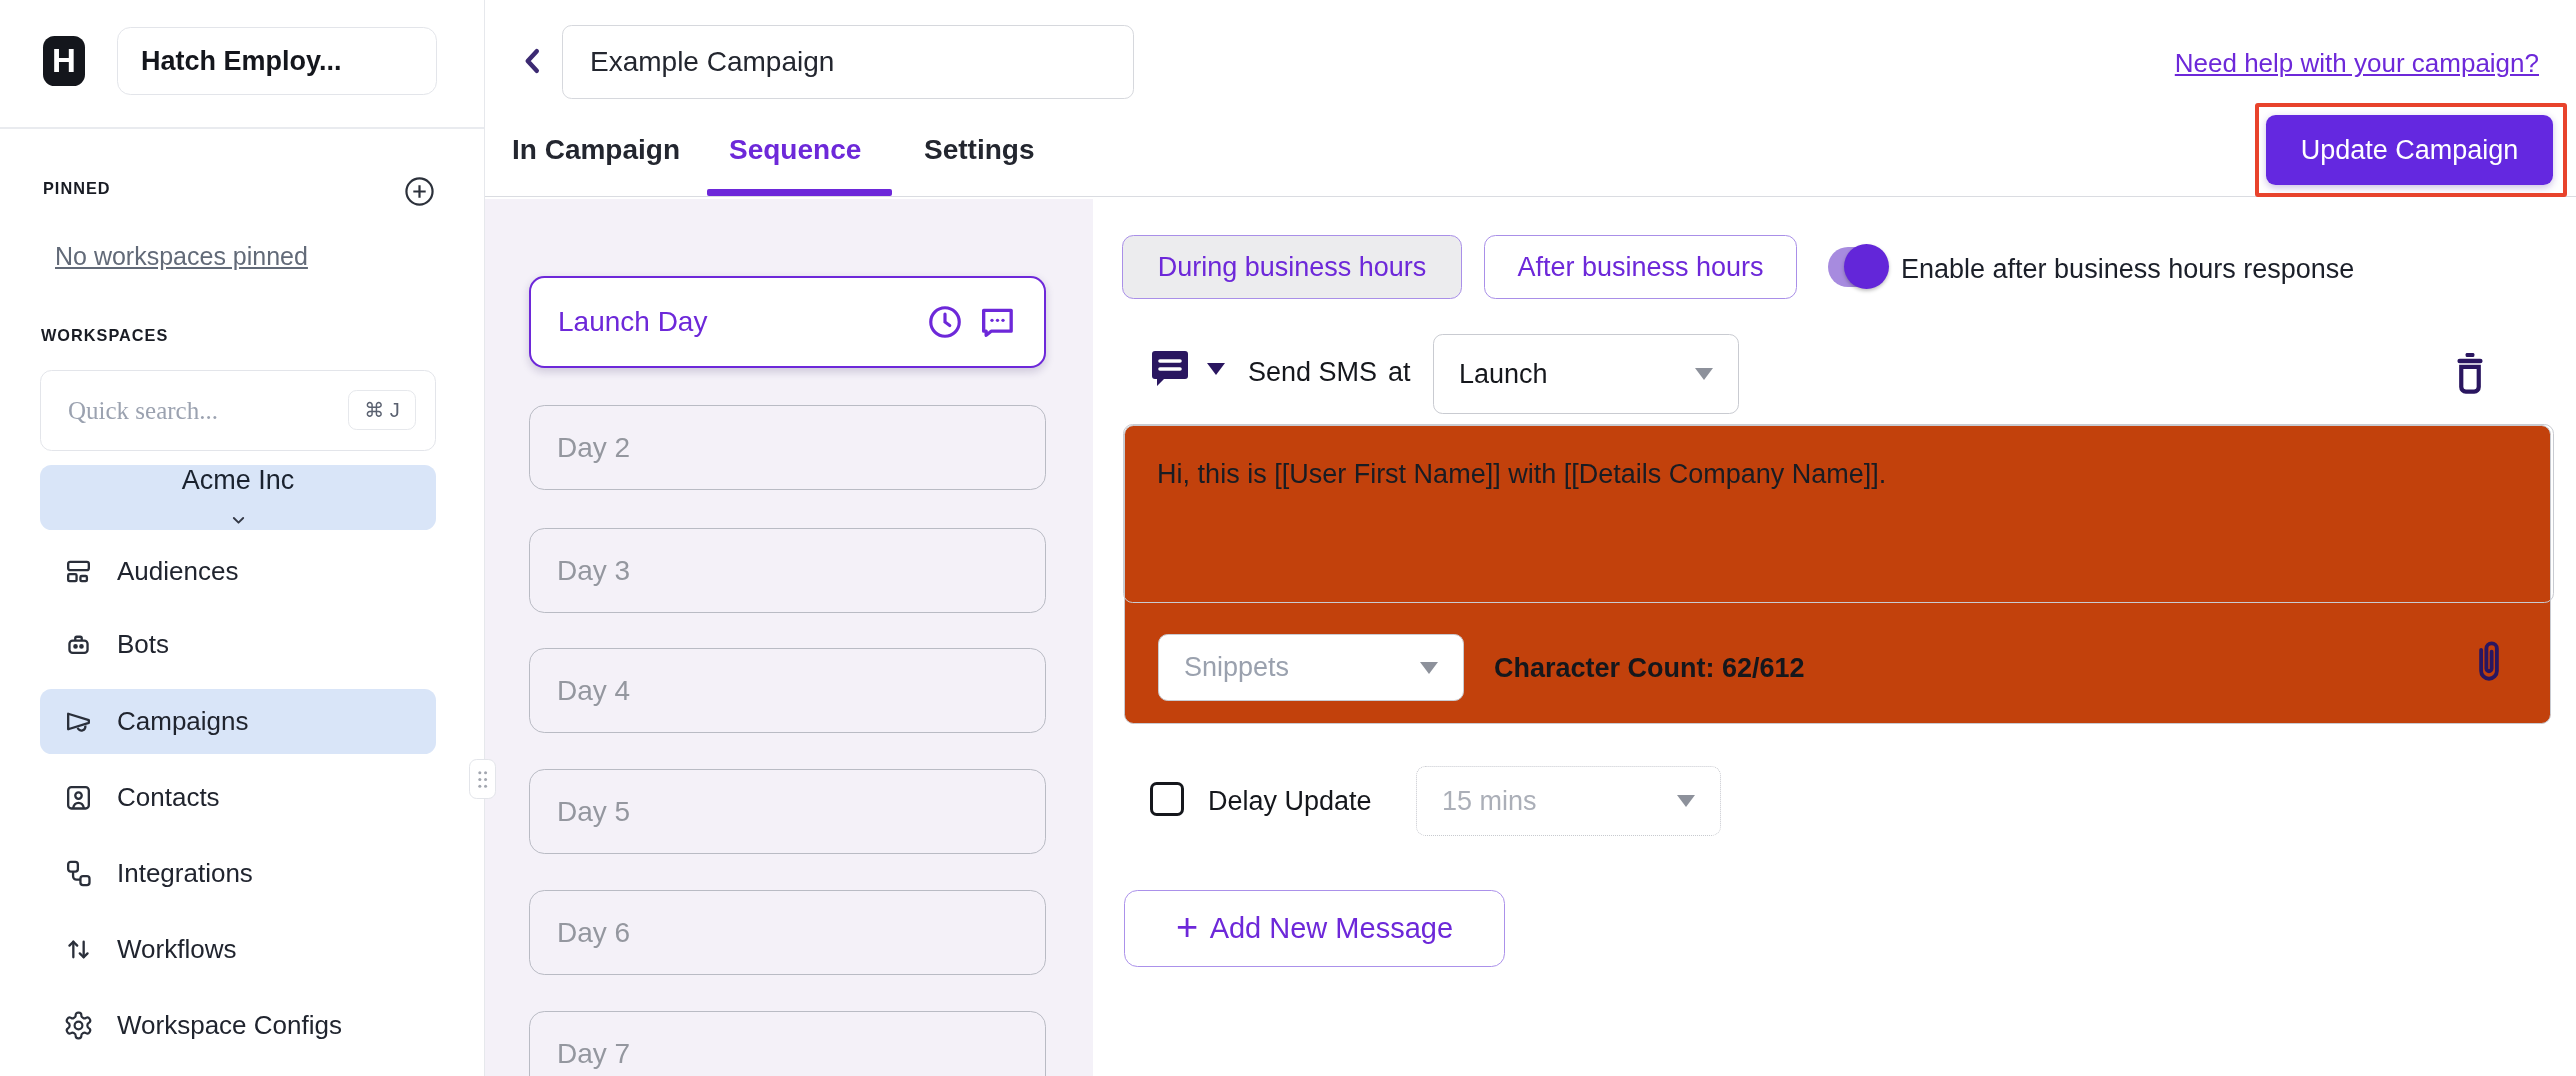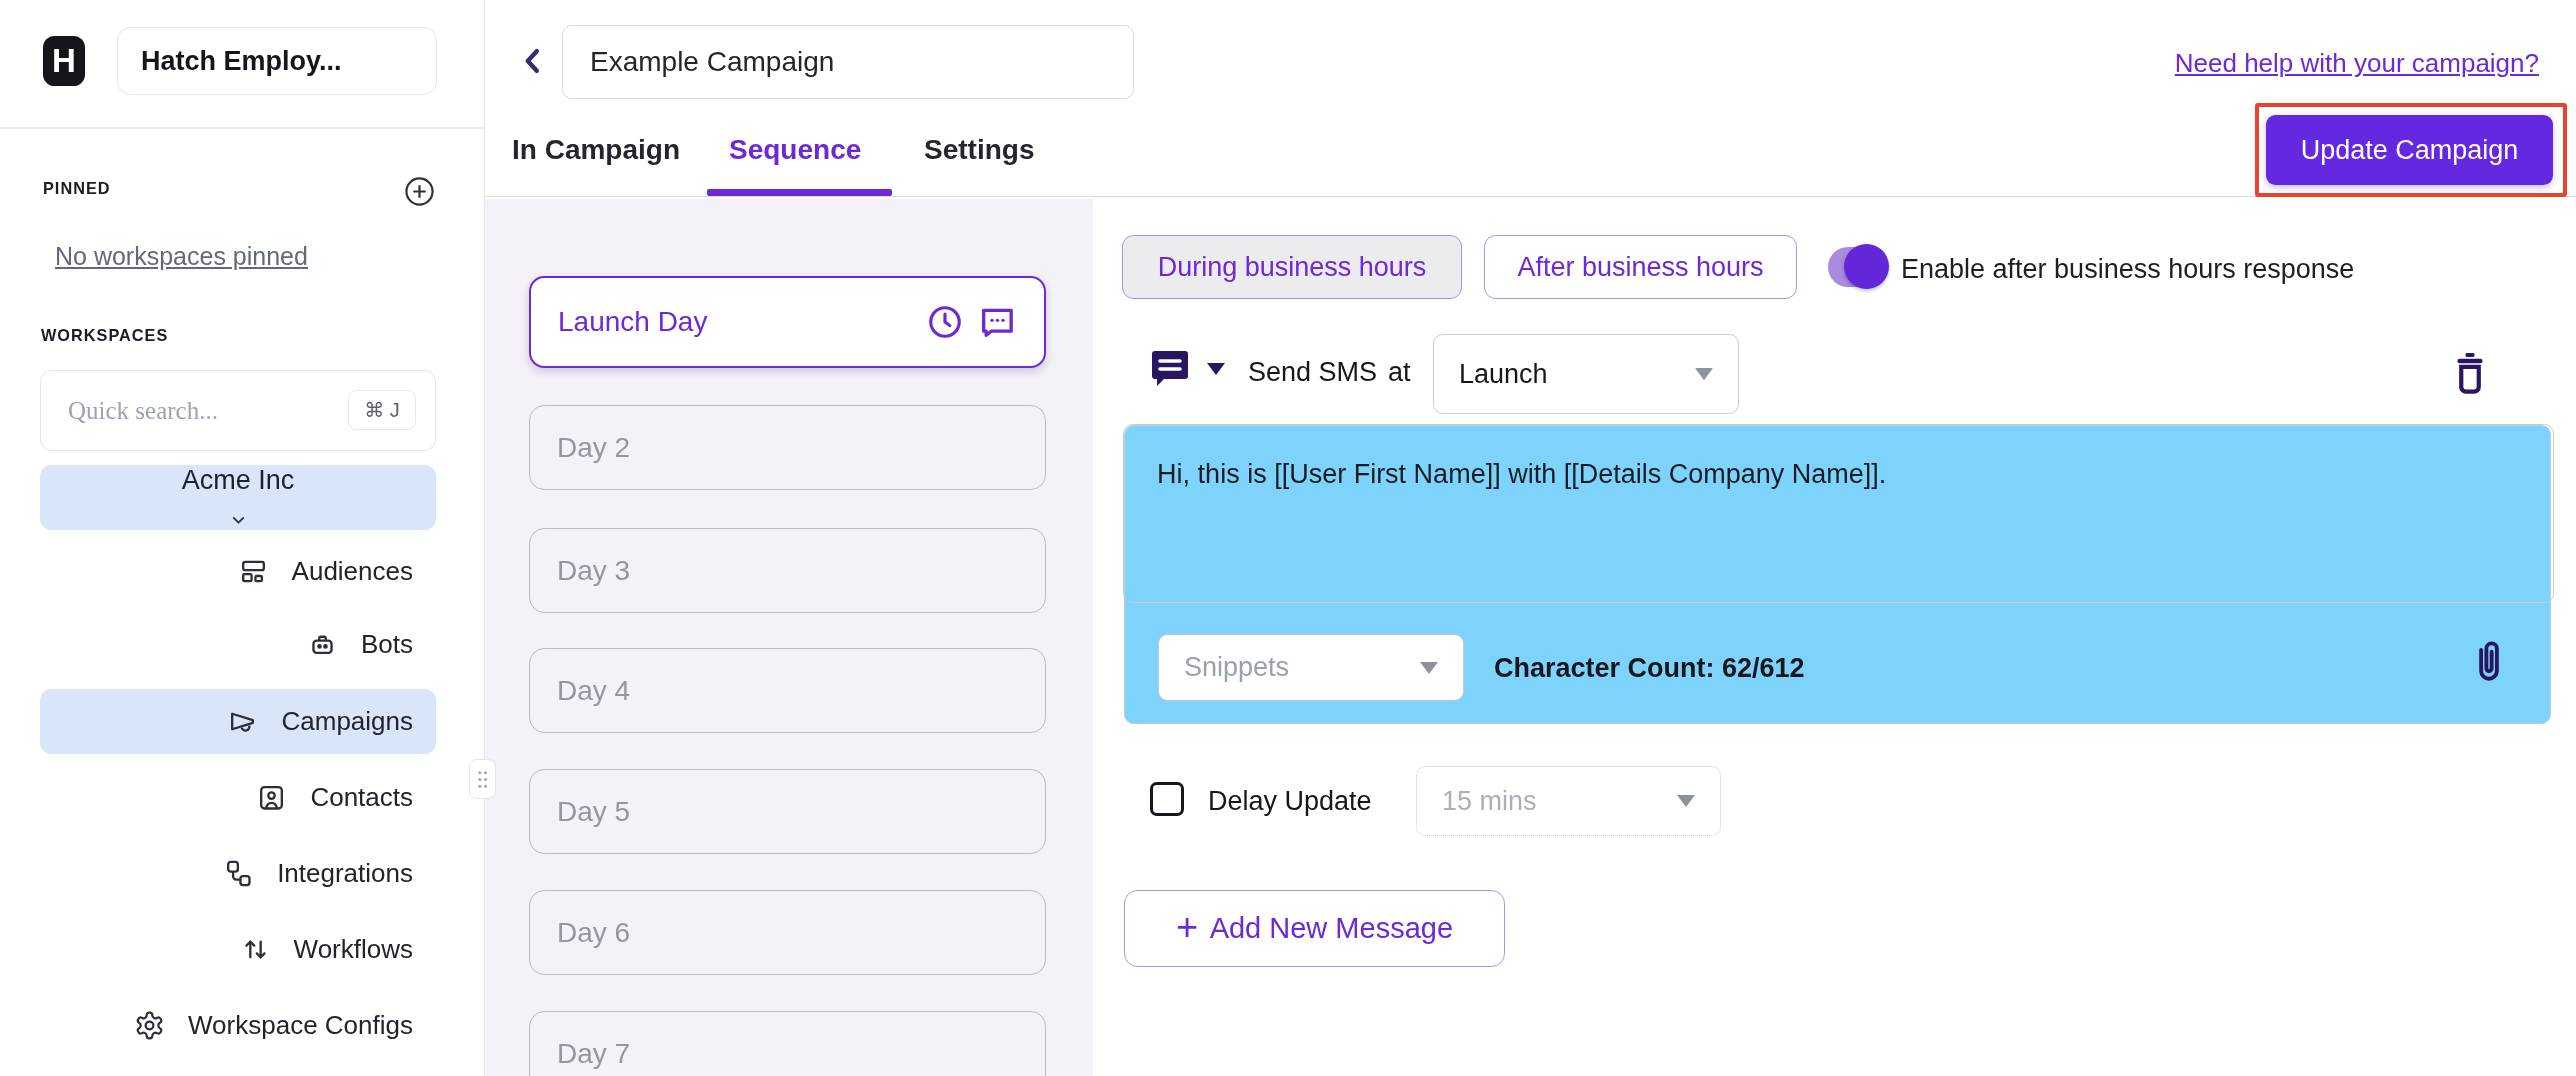--- a/index.html
+++ b/index.html
@@ -16,21 +16,21 @@
   .pinned-label { left:43px; top:179px; }
   .pin-add { left:403px; top:175px; width:33px; height:33px; }
   .pinned-empty { left:55px; top:242px; font-size:25px; color:#626a78;text-decoration:underline; }
   .workspaces-label { left:41px; top:326px; }
   .search-box { position:absolute; left:40px; top:370px; width:396px; height:81px; border:1.9px solid #e3e5ea; border-radius:11.5px; background:#fff; }
   .search-input { width:100%; height:100%; border:none; outline:none; background:transparent; font-family:Liberation Serif, serif; font-size:25px; color:#353b47; padding:0 96px 0 27px; border-radius:11.5px; }
   .search-input::placeholder { color:#9ba2b0; }
   .kbd-badge { position:absolute; right:19px; top:19px; height:40px; padding:0 15.3px; border:1.9px solid #e6e8ec; border-radius:8.6px; display:flex; align-items:center; font-size:20px; color:#5a6170; background:#fff; }
   .org-row { position:absolute; left:40px; top:465px; width:396px; height:65px; background:#d9e5f8; border-radius:11.5px; display:flex; align-items:center; padding:0 29px; gap:15.3px; cursor:pointer;flex-direction:column; }
   .org-name { font-size:27px; color:#1a222f; }
-  .nav-item { position:absolute; left:40px; width:396px; height:65px; border-radius:11.5px; display:flex; align-items:center; padding:0 23px; gap:23px; cursor:pointer;justify-content:flex-end; }
+  .nav-item { position:absolute; left:40px; width:396px; height:65px; border-radius:11.5px; display:flex; align-items:center; padding:0 23px; gap:23px; cursor:pointer; }
   .nav-item.active { background:#d9e5f8; }
   .nav-label { font-size:26px; color:#20242e; }
   .nav-icon { flex:0 0 auto; }
 
   
   .grip { position:absolute; left:469px; top:759px; width:27px; height:40px; background:#fff; border:1.9px solid #e3e5ea; border-radius:7.7px; display:flex; align-items:center; justify-content:center; }
 
   
   .main-header { position:absolute; left:485px; top:0; width:2091px; height:197px; background:#fff; border-bottom:1.9px solid #dadce1; }
   .back-btn { position:absolute; left:27px; top:40px; width:42px; height:42px; display:flex; align-items:center; justify-content:center; cursor:pointer; }
@@ -61,21 +61,21 @@
   .msgtype-btn { position:absolute; left:53px; top:146px; display:flex; align-items:center; gap:13.4px; cursor:pointer; }
   .caret { width:0; height:0; border-left:9.6px solid transparent; border-right:9.6px solid transparent; border-top:12.5px solid #8d919b; }
   .caret.dark { border-top-color:#2a1660; }
   .send-label { position:absolute; left:155px; top:158px; font-size:27px; color:#15171c; }
   .at-label { position:absolute; left:295px; top:158px; font-size:27px; color:#15171c; }
   .select-box { position:absolute; border:1.9px solid #c9cbd1; border-radius:9.6px; background:#fff; display:flex; align-items:center; padding:0 25px; font-size:27px; color:#15171c; cursor:pointer; }
   .sendat-select { left:340px; top:135px; width:306px; height:80px; }
   .select-box .caret { margin-left:auto; }
   .trash-btn { position:absolute; left:1356px; top:149px; width:42px; height:50px; cursor:pointer; }
 
-  .msg-card { position:absolute; left:31px; top:226px; width:1427px; height:299px; border:1.9px solid #c9cbd1; border-radius:9.6px; background:#7dd3fc; }
+  .msg-card { position:absolute; left:31px; top:226px; width:1427px; height:299px; border:1.9px solid #c9cbd1; border-radius:9.6px; background:#c2410c; }
   .msg-textarea { position:absolute; left:-1.9px; top:-1.9px; width:1431px; height:179px; border:1.9px solid #c9cbd1; border-radius:9.6px; padding:31px 33px; font-size:27px; color:#191c23; line-height:1.4; cursor:text; }
   .snippets-select { left:33px; top:208px; width:306px; height:67px; color:#9aa1ae; }
   .char-count { position:absolute; left:369px; top:227px; font-size:27px; font-weight:600; color:#15171c; }
   .clip-btn { position:absolute; left:1343px; top:209px; width:46px; height:58px; cursor:pointer; }
 
   .delay-checkbox { position:absolute; left:57px; top:583px; width:34px; height:34px; border:3.8px solid #15171c; border-radius:6.7px; background:#fff; cursor:pointer; }
   .delay-label { position:absolute; left:115px; top:587px; font-size:27px; color:#15171c; }
   .delay-select { left:323px; top:567px; width:305px; height:70px; border:1.9px dotted #c6c8ce; color:#abafb8; cursor:default; }
   .add-msg-btn { position:absolute; left:31px; top:691px; width:381px; height:77px; background:#fff; border:1.9px solid #ab91ea; border-radius:13.4px; display:flex; align-items:center; justify-content:center; gap:11.5px; font-size:29px; color:#6d28d9; cursor:pointer; }
   .add-plus { font-size:38px; font-weight:400; line-height:1; margin-top:-3.8px; }

